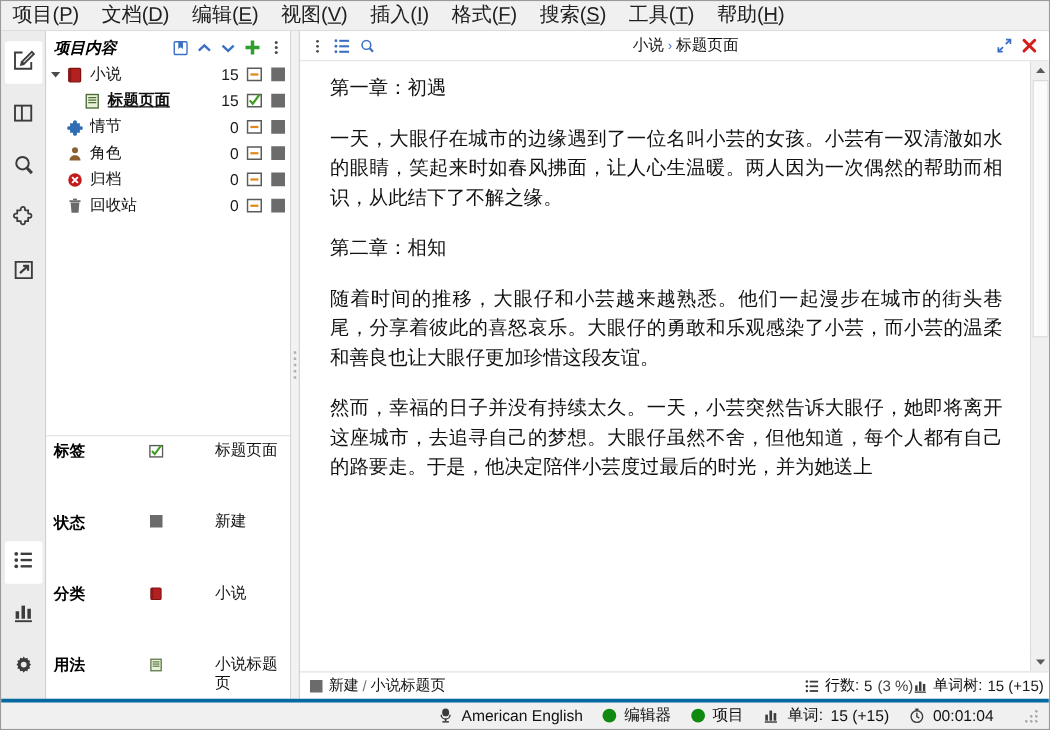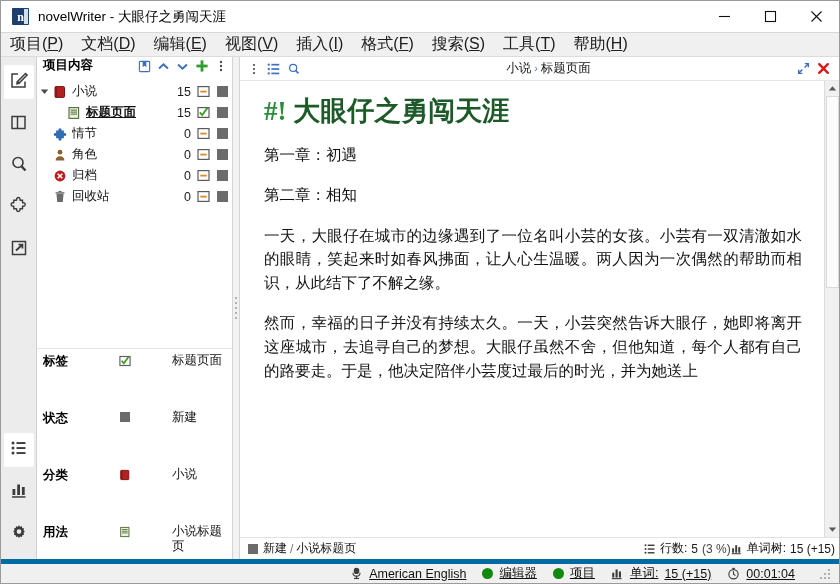--- a/index.html
+++ b/index.html
@@ -94,23 +94,24 @@
   
   .projpanel {
     width: 196px; flex: 0 0 196px;
     background: #ffffff;
     display: flex; flex-direction: column;
     border-right: 1px solid #d4d4d4;
     min-width: 0;
   }
   .proj-header {
     height: 22px; flex: 0 0 22px;
-    display: flex; align-items: flex-start;
+    display: flex; align-items: flex-end;
     padding: 0 3px 0 6px;
     background: #ffffff;
+    font-style: italic;
   }
   .proj-title {
     font-size: 12.5px; font-weight: bold; color: #000;
     white-space: nowrap;
   }
   .proj-tools { margin-left: auto; display: flex; align-items: center; gap: 2px; }
   .proj-tool {
     width: 17px; height: 18px;
     display: flex; align-items: center; justify-content: center;
   }
@@ -257,66 +258,44 @@
   .ed-status .slash { color: #777; padding: 0 3px; }
   .ed-st-right { margin-left: auto; display: flex; align-items: center; }
   .ed-st-item { display: flex; align-items: center; gap: 4px; }
   .ed-st-item .num { color: #1a1a1a; }
   .ed-st-item .pct { color: #444; }
 
   
   .statusbar {
     height: 24px; flex: 0 0 24px;
     background: #f0f0f0;
-    border-top: 5px solid #0369a1;
+    border-top: 3px solid #0369a1;
     display: flex; align-items: center;
     padding: 0 8px 0 10px;
-    font-size: 12.5px; color: #111; text-decoration: underline;
+    font-size: 12.5px; color: #111;
   }
   .sb-right { margin-left: auto; display: flex; align-items: center; gap: 16px; }
   .sb-item { display: flex; align-items: center; gap: 6px; white-space: nowrap; }
   .dot { width: 11px; height: 11px; border-radius: 50%; background: #0f8a0f; }
   .grip {
     width: 12px; height: 12px; margin-left: 8px;
     background:
       radial-gradient(circle at 2px 10px, #b0b0b0 1px, transparent 1.2px),
       radial-gradient(circle at 6px 10px, #b0b0b0 1px, transparent 1.2px),
       radial-gradient(circle at 10px 10px, #b0b0b0 1px, transparent 1.2px),
       radial-gradient(circle at 6px 6px, #b0b0b0 1px, transparent 1.2px),
       radial-gradient(circle at 10px 6px, #b0b0b0 1px, transparent 1.2px),
       radial-gradient(circle at 10px 2px, #b0b0b0 1px, transparent 1.2px);
   }
 </style>
 </head>
 <body>
 
 <div id="app">
 
-  <div class="titlebar">
-    <div class="title-icon"></div>
-    <div class="title-text">novelWriter - 大眼仔之勇闯天涯</div>
-    <div class="winbtns">
-      <div class="winbtn">
-        <svg width="13" height="13" viewBox="0 0 13 13">
-            <line x1="1" y1="6.5" x2="12" y2="6.5" stroke="#101010" stroke-width="1.1"></line>
-          </svg>
-      </div>
-      <div class="winbtn">
-        <svg width="13" height="13" viewBox="0 0 13 13">
-            <rect x="1.5" y="1.5" width="10" height="10" fill="none" stroke="#101010" stroke-width="1.1"></rect>
-          </svg>
-      </div>
-      <div class="winbtn">
-        <svg width="13" height="13" viewBox="0 0 13 13">
-            <line x1="1.5" y1="1.5" x2="11.5" y2="11.5" stroke="#101010" stroke-width="1.1"></line>
-            <line x1="11.5" y1="1.5" x2="1.5" y2="11.5" stroke="#101010" stroke-width="1.1"></line>
-          </svg>
-      </div>
-    </div>
-  </div>
 
   <div class="menubar">
     <div class="menuitem"><span>项目</span>(<u>P</u>)</div>
     <div class="menuitem"><span>文档</span>(<u>D</u>)</div>
     <div class="menuitem"><span>编辑</span>(<u>E</u>)</div>
     <div class="menuitem"><span>视图</span>(<u>V</u>)</div>
     <div class="menuitem"><span>插入</span>(<u>I</u>)</div>
     <div class="menuitem"><span>格式</span>(<u>F</u>)</div>
     <div class="menuitem"><span>搜索</span>(<u>S</u>)</div>
     <div class="menuitem"><span>工具</span>(<u>T</u>)</div>
@@ -657,27 +636,24 @@
         </div>
         <div class="ed-hbtn">
           <svg width="13" height="13" viewBox="0 0 14 14">
               <path d="M2.4 2.4 11.6 11.6M11.6 2.4 2.4 11.6" stroke="#d61b1b" stroke-width="2.6" stroke-linecap="round"></path>
             </svg>
         </div>
       </div>
 
       <div class="ed-body">
         <div class="ed-text">
-          <div class="doc-h1">
-            <span class="hash">#!</span>
-            <span>大眼仔之勇闯天涯</span>
-          </div>
           <p class="doc-p">第一章：初遇</p>
+          <p class="doc-p">一天，大眼仔在城市的边缘遇到了一位名叫小芸的女孩。小芸有一双清澈如水的眼睛，笑起来时如春风拂面，让人心生温暖。两人因为一次偶然的帮助而相识，从此结下了不解之缘。</p>
           <p class="doc-p">第二章：相知</p>
-          <p class="doc-p">一天，大眼仔在城市的边缘遇到了一位名叫小芸的女孩。小芸有一双清澈如水的眼睛，笑起来时如春风拂面，让人心生温暖。两人因为一次偶然的帮助而相识，从此结下了不解之缘。</p>
+          <p class="doc-p">随着时间的推移，大眼仔和小芸越来越熟悉。他们一起漫步在城市的街头巷尾，分享着彼此的喜怒哀乐。大眼仔的勇敢和乐观感染了小芸，而小芸的温柔和善良也让大眼仔更加珍惜这段友谊。</p>
           <p class="doc-p">然而，幸福的日子并没有持续太久。一天，小芸突然告诉大眼仔，她即将离开这座城市，去追寻自己的梦想。大眼仔虽然不舍，但他知道，每个人都有自己的路要走。于是，他决定陪伴小芸度过最后的时光，并为她送上</p>
         </div>
         <div class="vscroll">
           <div class="sb-arrow">
             <svg width="9" height="9" viewBox="0 0 9 9">
                 <path d="M0.8 6.4 4.5 2.2 8.2 6.4z" fill="#5a5a5a"></path>
               </svg>
           </div>
           <div class="sb-track">
             <div class="sb-thumb" style="height: 45%;"></div>

